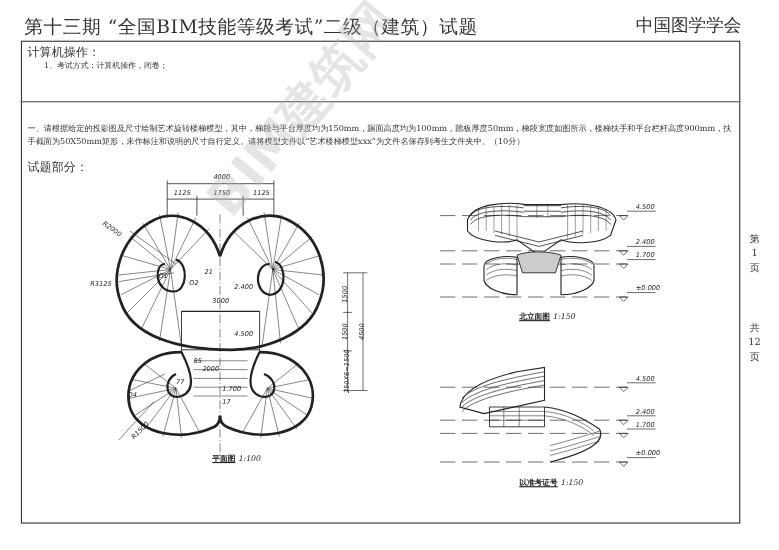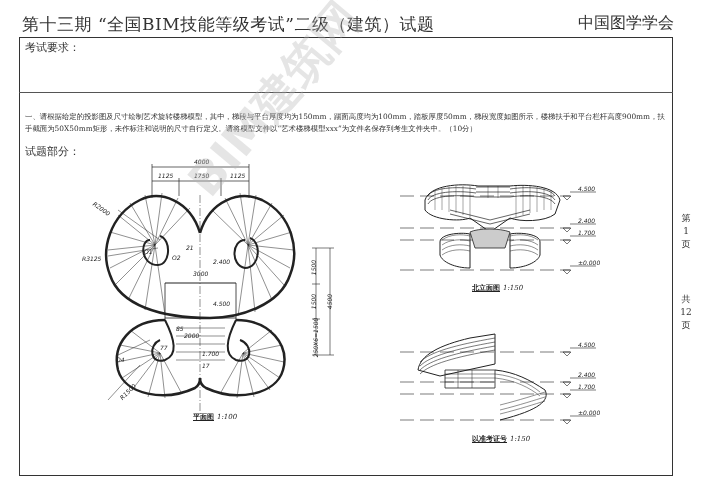--- a/index.html
+++ b/index.html
@@ -22,22 +22,23 @@
 </style>
 </head>
 <body>
 
 <div class="title">第十三期 “全国BIM技能等级考试”二级（建筑）试题</div>
 <div class="org">中国图学学会</div>
 
 <div class="frame"></div>
 <div class="divider"></div>
 
-<div class="req-head">考试要求：</div>
+<div class="req-head">计算机操作：</div>
 <ul class="req-list">
+  <li>1、考试方式：计算机操作，闭卷；</li>
 </ul>
 
 <div class="q-head">试题部分：</div>
 <div class="q-text">一、请根据给定的投影图及尺寸绘制艺术旋转楼梯模型，其中，梯段与平台厚度均为150mm，踢面高度均为100mm，踏板厚度50mm，梯段宽度如图所示，楼梯扶手和平台栏杆高度900mm，扶手截面为50X50mm矩形，未作标注和说明的尺寸自行定义。请将模型文件以“艺术楼梯模型xxx”为文件名保存到考生文件夹中。（10分）</div>
 
 <div class="page-side" style="top:212px;">
   <div>第</div>
   <div>1</div>
   <div>页</div>
 </div>

